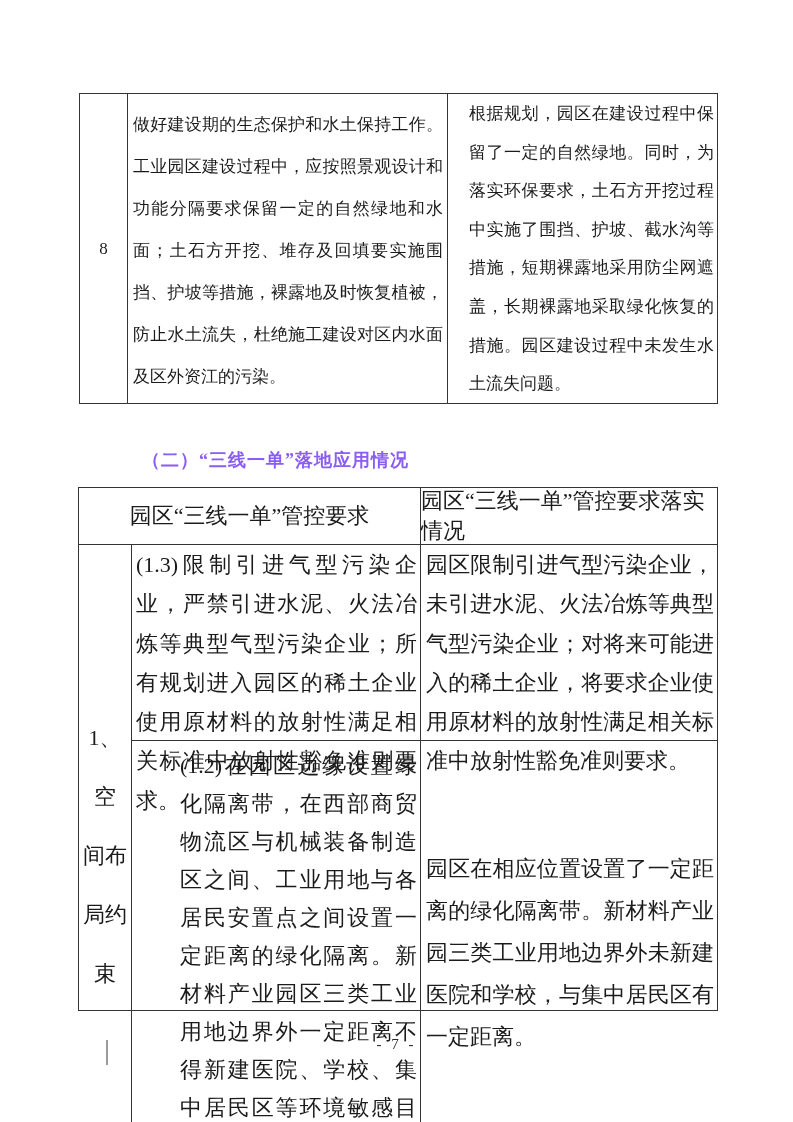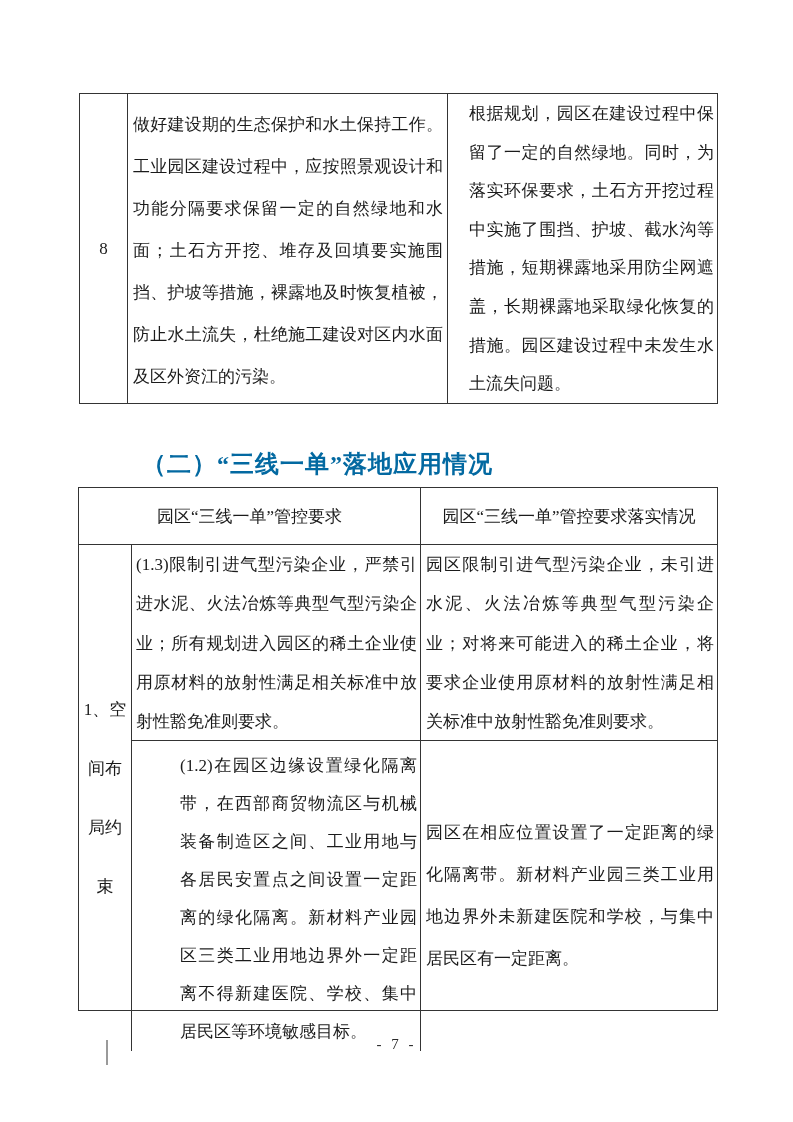--- a/index.html
+++ b/index.html
@@ -35,34 +35,34 @@
   .t1-impl {
     padding: 1px 3px 0 5px;
     font-size: 17px; line-height: 38.6px;
     text-align: justify;
     margin-left: 16px;
   }
 
   
   .section-heading {
     position: absolute; left: 142px; top: 448px;
-    font-size: 24px; font-weight: bold;
+    font-size: 18px; font-weight: bold;
     letter-spacing: 1px;
-    color: #0369a1;
+    color: #8b5cf6;
   }
 
   
   .table2 {
     position: absolute; left: 78px; top: 487px;
     width: 638px; height: 522px;
     border: 1.5px solid #343434;
     display: grid;
     grid-template-columns: 53px 289px 1fr;
     grid-template-rows: 57px 196px 1fr;
-    font-size: 17px;
+    font-size: 22px;
   }
   .t2-header-left {
     grid-column: 1 / 3; grid-row: 1;
     border-right: 1.5px solid #343434;
     border-bottom: 1.5px solid #343434;
     display: flex; align-items: center; justify-content: center;
   }
   .t2-header-right {
     grid-column: 3; grid-row: 1;
     border-bottom: 1.5px solid #343434;

